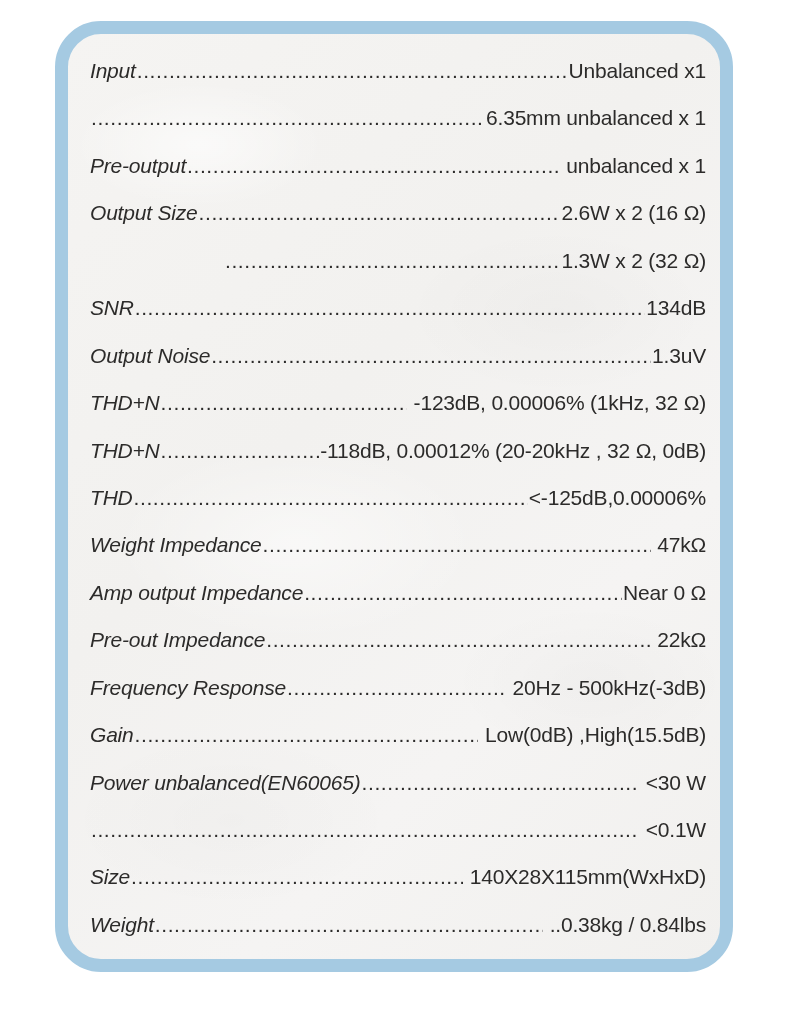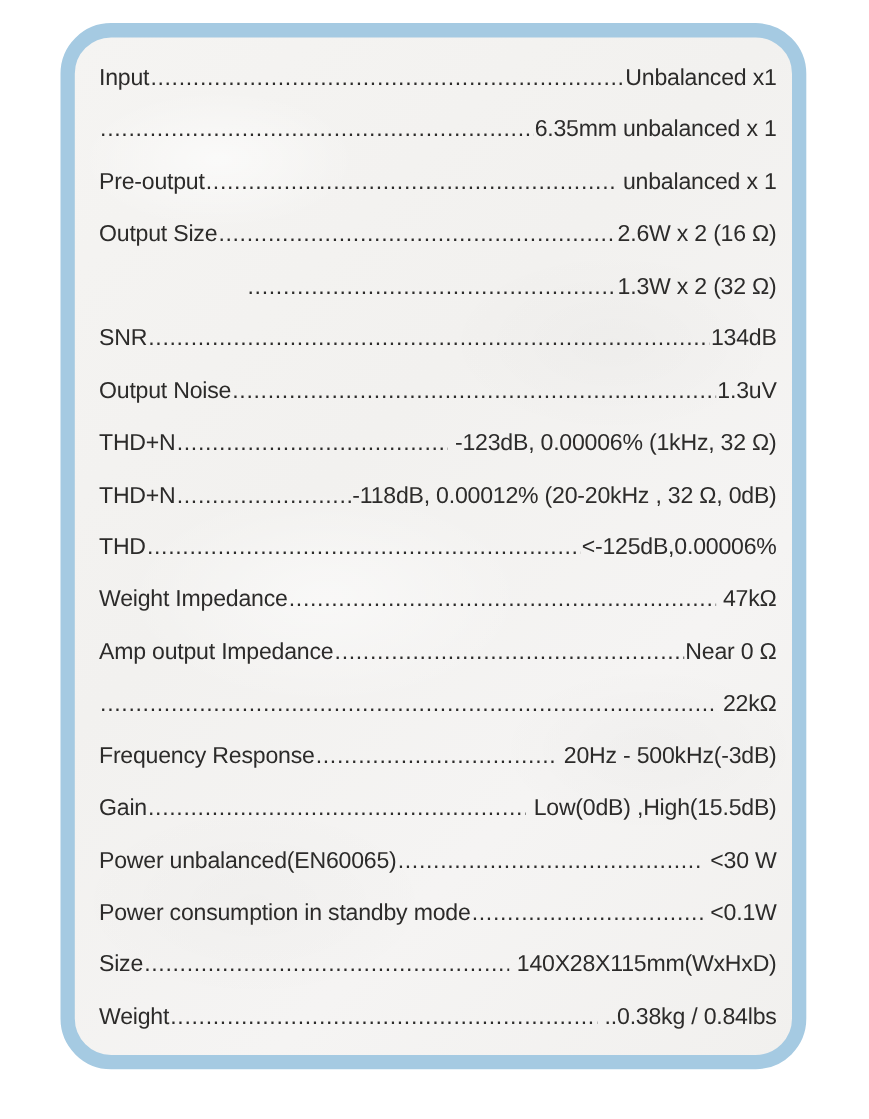--- a/index.html
+++ b/index.html
@@ -48,20 +48,21 @@
     align-items: baseline;
     font-size: 21px;
     line-height: 1;
     color: #2c2b2a;
     white-space: nowrap;
   }
   .spec-row .label {
     flex: 0 0 auto;
     white-space: pre;
     letter-spacing: -0.2px;
+    font-style: italic;
   }
   .spec-row .leader {
     flex: 1 1 auto;
     overflow: hidden;
     white-space: nowrap;
     min-width: 0;
     letter-spacing: 0.6px;
     margin: 0 1px;
   }
   .spec-row .value {
@@ -132,40 +133,40 @@
           <span class="label">Weight Impedance</span>
           <span class="leader">................................................................................................................................................................................................................................................</span>
           <span class="value"> 47kΩ</span>
         </div>
         <div class="spec-row">
           <span class="label">Amp output Impedance</span>
           <span class="leader">................................................................................................................................................................................................................................................</span>
           <span class="value">Near 0 Ω</span>
         </div>
         <div class="spec-row">
+          <span class="label">Pre-out Impedance</span>
           <span class="leader">................................................................................................................................................................................................................................................</span>
           <span class="value"> 22kΩ</span>
         </div>
         <div class="spec-row">
           <span class="label">Frequency Response</span>
           <span class="leader">................................................................................................................................................................................................................................................</span>
           <span class="value"> 20Hz - 500kHz(-3dB)</span>
         </div>
         <div class="spec-row">
           <span class="label">Gain</span>
           <span class="leader">................................................................................................................................................................................................................................................</span>
           <span class="value"> Low(0dB) ,High(15.5dB)</span>
         </div>
         <div class="spec-row">
           <span class="label">Power unbalanced(EN60065)</span>
           <span class="leader">................................................................................................................................................................................................................................................</span>
           <span class="value"> &lt;30 W</span>
         </div>
         <div class="spec-row">
-          <span class="label">Power consumption in standby mode</span>
           <span class="leader">................................................................................................................................................................................................................................................</span>
           <span class="value"> &lt;0.1W</span>
         </div>
         <div class="spec-row">
           <span class="label">Size</span>
           <span class="leader">................................................................................................................................................................................................................................................</span>
           <span class="value"> 140X28X115mm(WxHxD)</span>
         </div>
         <div class="spec-row">
           <span class="label">Weight</span>

